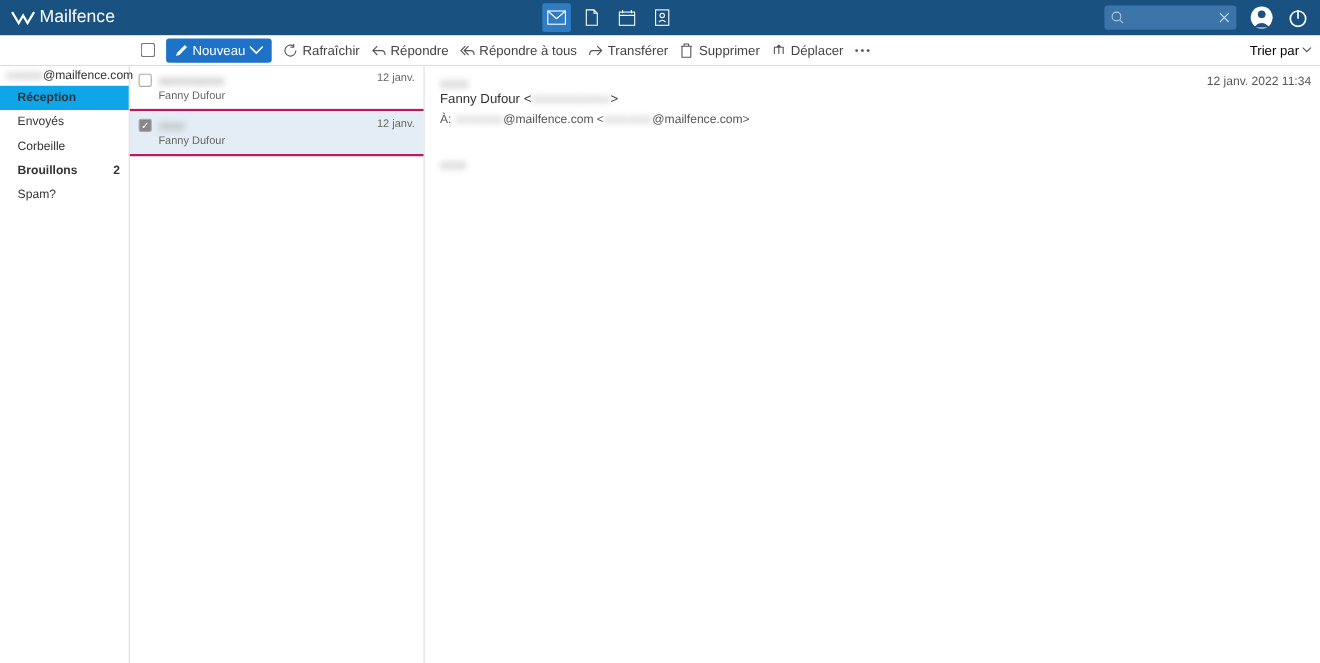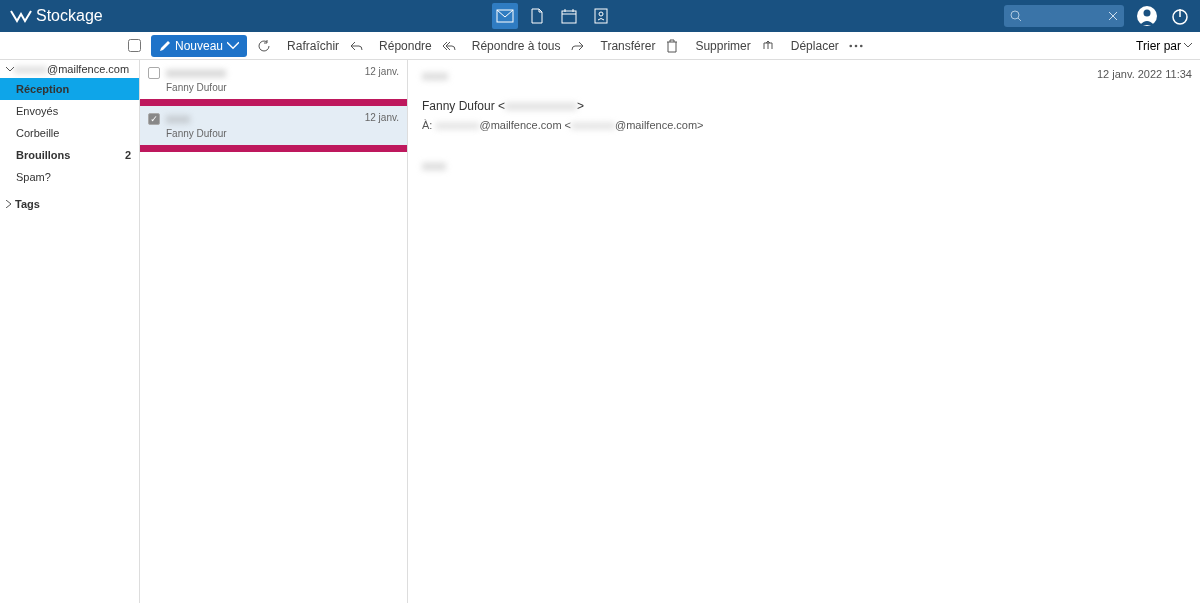--- a/index.html
+++ b/index.html
@@ -13,68 +13,68 @@
 .header-tab { width: 26px; height: 26px; display: flex; align-items: center; justify-content: center; border-radius: 2px; cursor: pointer; }
 .header-tab.active { background: #2f7cc2; }
 .header-right { display: flex; align-items: center; gap: 12px; margin-left: auto; }
 .search-box { background: #3a74a8; height: 22px; width: 120px; border-radius: 3px; display: flex; align-items: center; padding: 0 6px; }
 .search-box svg:first-child { opacity: 0.8; }
 .search-box input { background: transparent; border: none; outline: none; color: #fff; flex: 1; width: 70px; margin: 0 4px; font-size: 11px; }
 
 .toolbar { height: 28px; border-bottom: 1px solid #ddd; display: flex; align-items: center; padding: 0 8px; gap: 10px; }
 .btn-primary { background: #1e73c9; color: #fff; border: none; border-radius: 3px; padding: 4px 8px; font-size: 12px; display: flex; align-items: center; gap: 4px; cursor: pointer; }
 .btn-primary svg { width: 12px; height: 12px; }
-.tool-btn { display: flex; align-items: center; gap: 16px; color: #444; cursor: pointer; font-size: 12px; }
+.tool-btn { display: flex; align-items: center; gap: 4px; color: #444; cursor: pointer; font-size: 12px; }
 .tool-btn svg { width: 14px; height: 14px; }
 .toolbar-spacer { flex: 1; }
 .sort-btn { display: flex; align-items: center; gap: 3px; color: #000000; cursor: pointer; font-size: 12px; }
 
 .main { display: flex; height: calc(603px - 32px - 28px); }
 
-.sidebar { width: 140px; border-right: 1px solid #ddd; display: flex; flex-direction: column; font-size: 11px; }
+.sidebar { width: 118px; border-right: 1px solid #ddd; display: flex; flex-direction: column; font-size: 11px; }
 .account-row { display: flex; align-items: center; padding: 3px 6px; cursor: pointer; }
 .account-row .blur { filter: blur(3px); color: #999; }
 .folder { padding: 5px 8px 5px 16px; cursor: pointer; display: flex; justify-content: space-between; }
 .folder.active { background: #0ea5e9; font-weight: bold; }
 .folder.bold { font-weight: bold; }
 .tags-row { display: flex; align-items: center; padding: 6px 6px; cursor: pointer; gap: 3px; margin-top: 4px; }
 .sidebar-spacer { flex: 1; }
 .storage { padding: 4px 6px; font-size: 9px; color: #666; }
 .storage-bars { display: flex; gap: 12px; margin-top: 2px; }
 .storage-bar { width: 30px; height: 4px; background: #ddd; }
 
 .list-col { width: 268px; border-right: 1px solid #ddd; }
-.mail-item { border-bottom: 7px solid #be185d; padding: 6px 8px; display: flex; gap: 6px; cursor: pointer; }
+.mail-item { border-bottom: 2px solid #be185d; padding: 6px 8px; display: flex; gap: 6px; cursor: pointer; }
 .mail-item.selected { background: #e4edf5; }
 .mail-check { width: 12px; height: 12px; border: 1px solid #aaa; border-radius: 2px; margin-top: 1px; flex-shrink: 0; display: flex; align-items: center; justify-content: center; font-size: 9px; color: #555; background: #fff; }
 .mail-check.checked { background: #888; color: #fff; }
 .mail-body { flex: 1; }
 .mail-line1 { display: flex; justify-content: space-between; }
 .mail-subject { filter: blur(3px); color: #888; font-size: 12px; }
 .mail-date { font-size: 10px; color: #666; }
 .mail-from { font-size: 10px; color: #666; margin-top: 2px; }
 
 .reader { flex: 1; padding: 8px 14px; position: relative; font-size: 12px; }
 .reader-subject { filter: blur(3px); color: #999; font-size: 13px; }
 .reader-date { position: absolute; top: 8px; right: 8px; font-size: 11px; color: #555; }
-.reader-from { margin-top: 16px; font-size: 12px; }
+.reader-from { margin-top: 0; font-size: 12px; }
 .reader-from .blur-inline { filter: blur(3px); color: #aaa; }
 .reader-to { margin-top: 6px; font-size: 11px; color: #555; }
 .reader-to .blur-inline { filter: blur(3px); color: #aaa; }
 .reader-body { margin-top: 28px; filter: blur(3px); color: #999; font-size: 12px; }
 </style>
 </head>
 <body>
 
 <div class="header">
   <div class="logo">
     <svg width="22" height="18" viewBox="0 0 22 18">
         <path d="M1 4 L7 14 L11 7 L15 14 L21 4" stroke="#fff" stroke-width="2" fill="none"></path>
       </svg>
-    <span>Stockage</span>
+    <span>Mailfence</span>
   </div>
   <div class="header-spacer"></div>
   <div class="header-tabs">
     <div class="header-tab active">
       <svg width="18" height="14" viewBox="0 0 18 14">
           <rect x="1" y="1" width="16" height="12" stroke="#fff" fill="none"></rect>
           <path d="M1 1 L9 8 L17 1" stroke="#fff" fill="none"></path>
         </svg>
     </div>
     <div class="header-tab">
@@ -202,26 +202,20 @@
     <div class="folder">
         <span>Corbeille</span>
       </div>
     <div class="folder bold">
         <span>Brouillons</span>
         <span>2</span>
       </div>
     <div class="folder">
         <span>Spam?</span>
       </div>
-    <div class="tags-row">
-      <svg viewBox="0 0 6 8" width="6" height="8">
-          <path d="M0 0 L5 4 L0 8" stroke="#555" fill="none"></path>
-        </svg>
-      <span style="font-weight:bold">Tags</span>
-    </div>
     <div class="sidebar-spacer"></div>
   </div>
 
   <div class="list-col">
     <div class="mail-item">
       <div class="mail-check"></div>
       <div class="mail-body">
         <div class="mail-line1">
           <span class="mail-subject">xxxxxxxxxx</span>
           <span class="mail-date">12 janv.</span>

